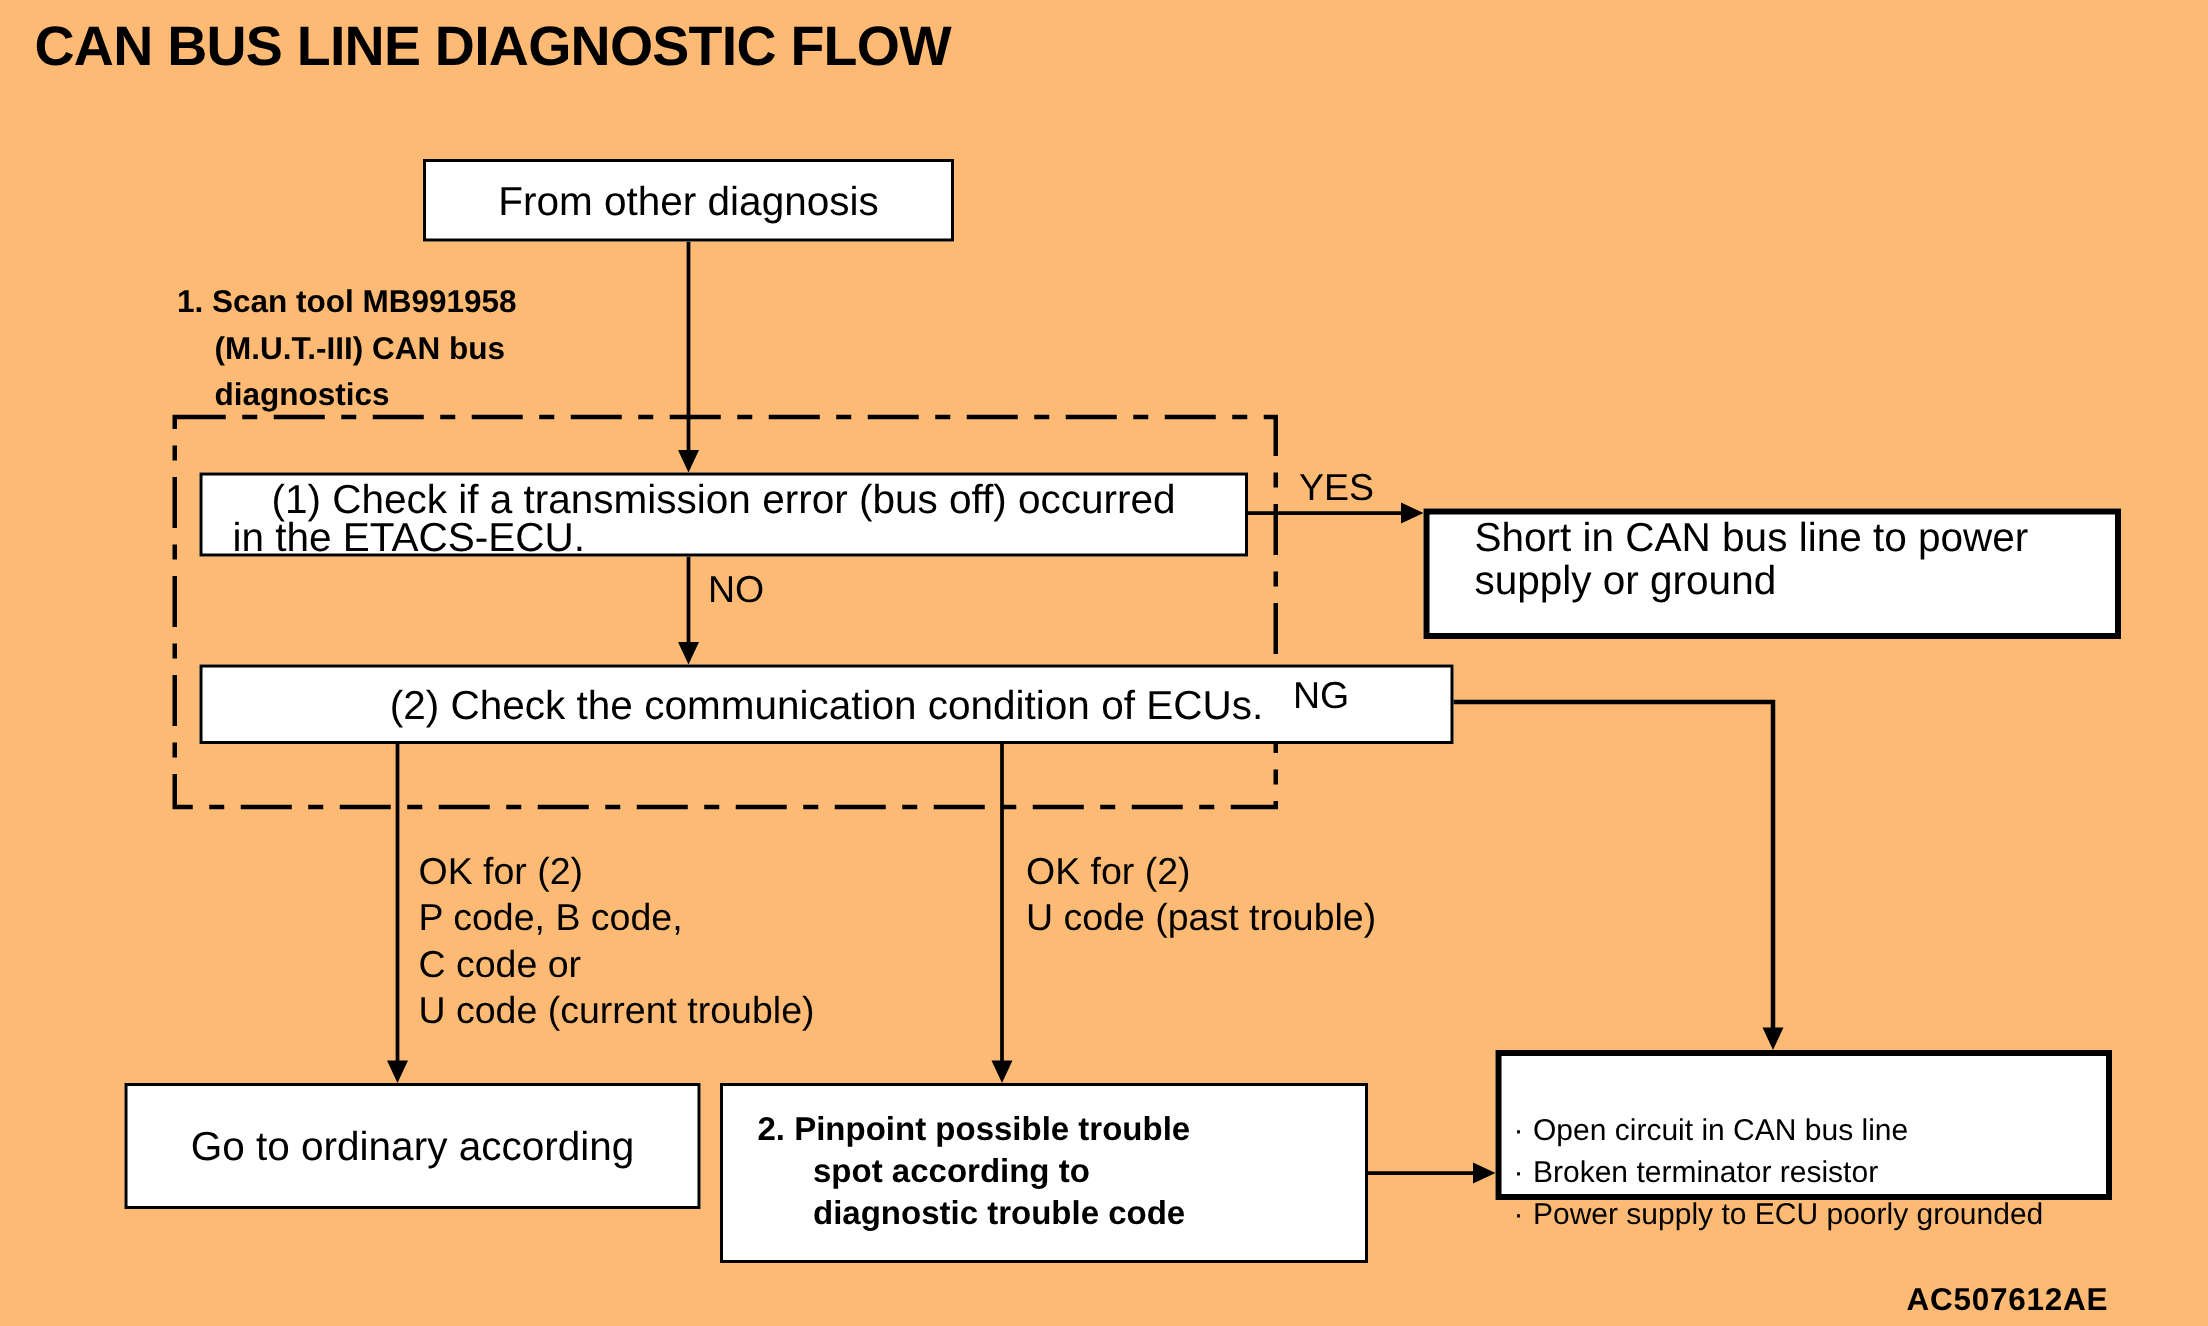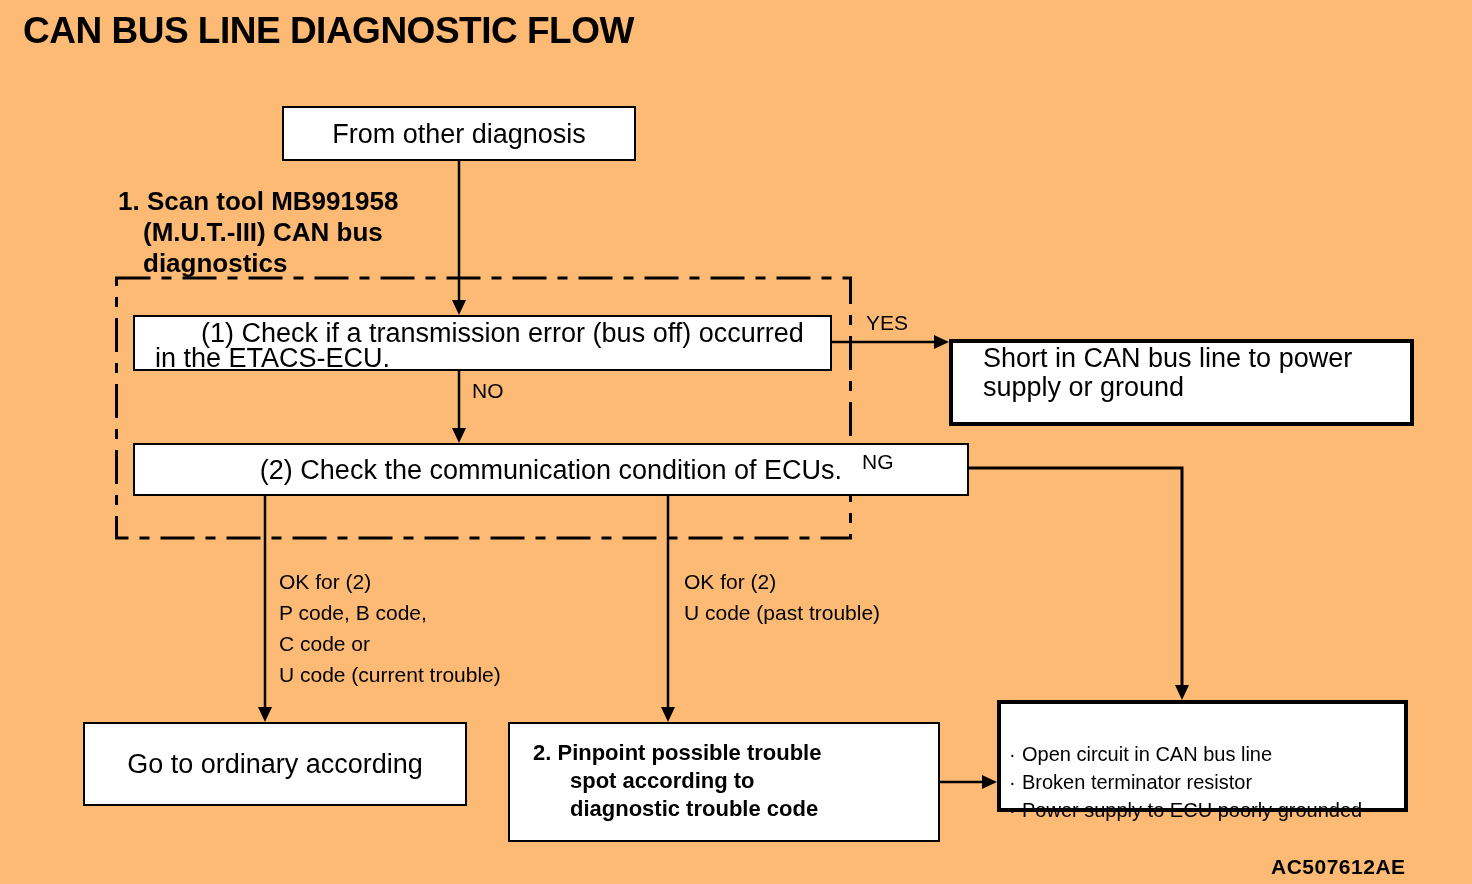--- a/index.html
+++ b/index.html
@@ -11,44 +11,44 @@
   .title{
     position:absolute;left:23px;top:10px;font-size:37px;font-weight:bold;
     letter-spacing:-0.5px;white-space:nowrap;
   }
   .box{
     position:absolute;border:2px solid #000;background:#fff;box-sizing:border-box;
     font-size:27px;line-height:26px;
   }
   .box.thick{border-width:4px;}
   .center{display:flex;align-items:center;justify-content:center;text-align:center;}
-  .lbl{position:absolute;font-size:21px;white-space:nowrap;}
+  .lbl{position:absolute;font-size:25px;white-space:nowrap;}
   .lbl.bold{font-weight:bold;font-size:22px;}
   .stack div{white-space:nowrap;}
   
   #from-box{left:282px;top:106px;width:354px;height:55px;}
   
-  #scan-label{left:118px;top:186px;line-height:31px;font-size:26px;font-weight:bold;}
+  #scan-label{left:118px;top:186px;line-height:31px;font-size:21px;font-weight:bold;}
   #scan-label .cont{padding-left:25px;}
   
   #box1{left:133px;top:315px;width:699px;height:56px;padding-top:4px;line-height:25px;}
-  #box1 .l1{padding-left:66px;}
+  #box1 .l1{padding-left:46px;}
   #box1 .l2{padding-left:20px;}
   
   #box2{left:133px;top:443px;width:836px;height:53px;}
   
   #short-box{left:949px;top:299px;width:465px;height:87px;padding:1px 0 0 30px;line-height:29px;margin-top:40px;}
   
   #ordinary-box{left:83px;top:722px;width:384px;height:84px;}
   
-  #pinpoint-box{left:480px;top:722px;width:432px;height:120px;padding-top:15px;line-height:28px;font-weight:bold;font-size:22px;margin-left:28px;}
+  #pinpoint-box{left:480px;top:722px;width:432px;height:120px;padding-top:15px;line-height:28px;font-weight:bold;font-size:22px;}
   #pinpoint-box .l1{padding-left:23px;}
   #pinpoint-box .cont{padding-left:60px;}
   
-  #result-box{left:997px;top:700px;width:411px;height:112px;padding:36px 0 0 8px;line-height:28px;font-size:20px;}
+  #result-box{left:997px;top:700px;width:411px;height:100px;padding:36px 0 0 8px;line-height:28px;font-size:20px;}
   #result-box .row span.bullet{display:inline-block;width:13px;text-align:left;}
   
   #ok-current{left:279px;top:566px;line-height:31px;}
   #ok-past{left:684px;top:566px;line-height:31px;}
   #yes-label{left:866px;top:311px;}
   #no-label{left:472px;top:379px;}
   #ng-label{left:862px;top:450px;}
   #footer-code{left:1271px;top:855px;font-weight:bold;font-size:21px;letter-spacing:0.5px;}
   svg.wires{position:absolute;left:0;top:0;pointer-events:none;}
 </style>

